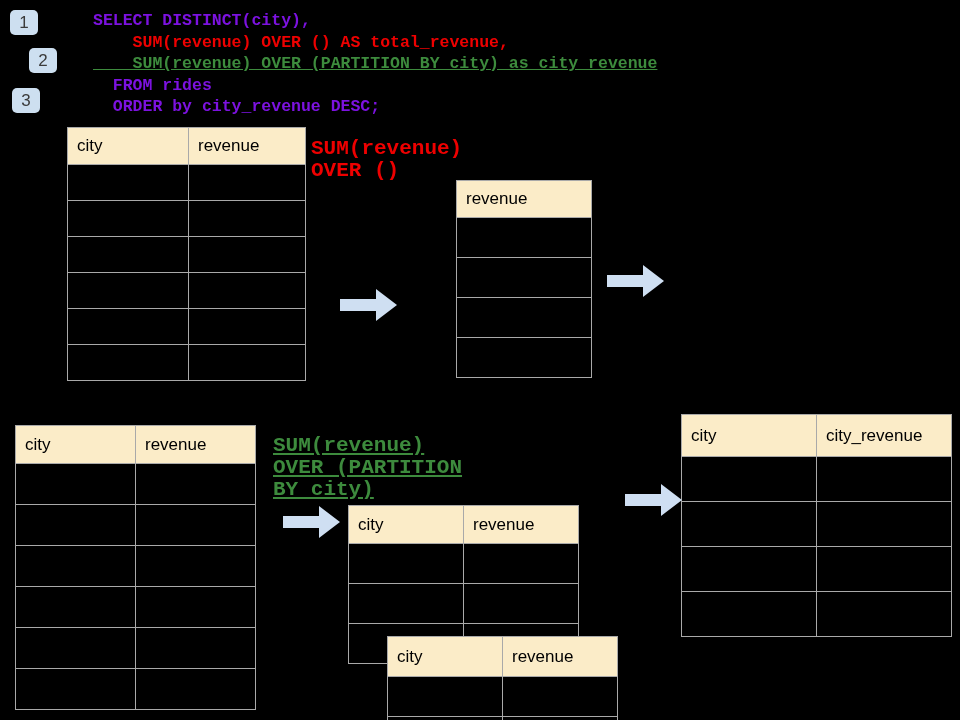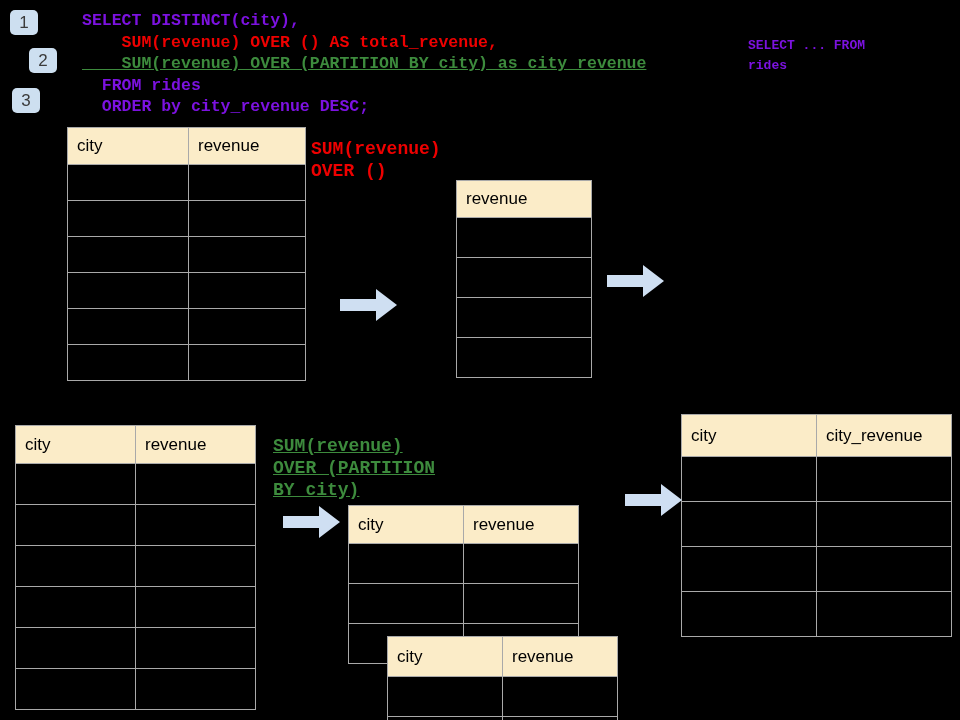--- a/index.html
+++ b/index.html
@@ -33,32 +33,33 @@
   }
 
   
   .code {
     position: absolute;
     font-family: "Liberation Mono", monospace;
     font-weight: bold;
     font-size: 16.5px;
     line-height: 21.5px;
     white-space: pre;
+    margin-left: 11px;
   }
   .code-line { display: block; height: 21.5px; }
   .c-purple { color: #7c12e0; }
   .c-red    { color: #ee0000; }
   .c-green  { color: #3d8b3d; text-decoration: underline; }
 
   
   .anno {
     position: absolute;
     font-family: "Liberation Mono", monospace;
     font-weight: bold;
-    font-size: 18px;
+    font-size: 21px;
     line-height: 22px;
     white-space: pre;
   }
   .anno-small {
     position: absolute;
     font-family: "Liberation Mono", monospace;
     font-weight: bold;
     font-size: 13px;
     line-height: 20px;
     white-space: pre;
@@ -101,22 +102,20 @@
 <div id="canvas">
 
   <div id="badges">
       <div class="badge" style="left: 10px; top: 10px;">1</div>
       <div class="badge" style="left: 29px; top: 48px;">2</div>
       <div class="badge" style="left: 12px; top: 88px;">3</div>
     </div>
 
   <div class="code" style="left:82px; top:10px;" id="query-block"><span class="code-line c-purple">SELECT DISTINCT(city),</span><span class="code-line c-red">    SUM(revenue) OVER () AS total_revenue,</span><span class="code-line c-green">    SUM(revenue) OVER (PARTITION BY city) as city_revenue</span><span class="code-line c-purple">  FROM rides</span><span class="code-line c-purple">  ORDER by city_revenue DESC;</span></div>
 
-  <div class="anno-small" style="left:748px; top:36px;">SELECT ... FROM
-rides</div>
 
   <div class="anno c-red" style="left:311px; top:138px;">SUM(revenue)
 OVER ()</div>
 
   <div class="anno c-green" style="left:273px; top:435px;">SUM(revenue)
 OVER (PARTITION
 BY city)</div>
 
   <div id="shapes">
       <table class="tbl" style="left: 67px; top: 127px; width: 238px;">

